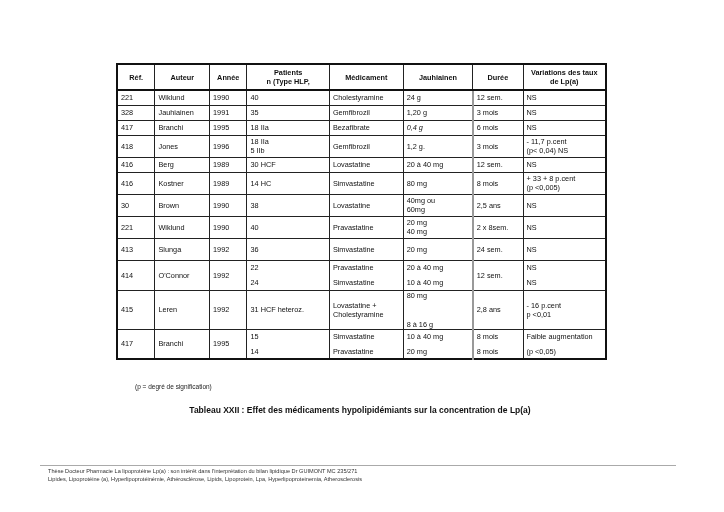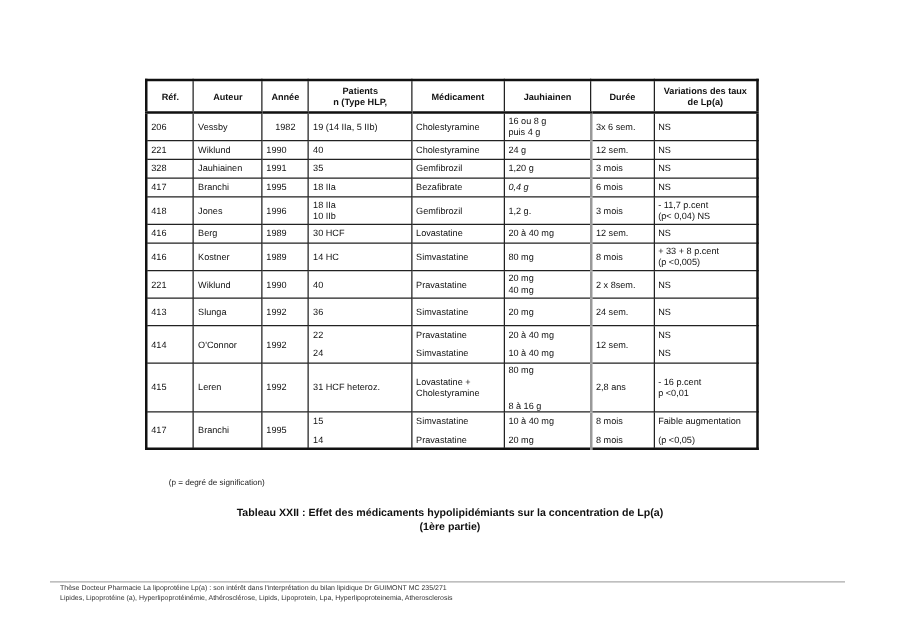--- a/index.html
+++ b/index.html
@@ -30,41 +30,20 @@
       <th style="width:28px">Année</th>
       <th style="width:70px; white-space:pre-line">Patients
 n (Type HLP,</th>
       <th style="width:62px">Médicament</th>
       <th style="width:58px">Jauhiainen</th>
       <th style="width:40px">Durée</th>
       <th style="width:70px">Variations des taux de Lp(a)</th>
     </tr>
   </thead>
   <tbody id="tbody">
-      <tr style="height: 22px;">
-        <td>206</td>
-        <td>Vessby</td>
-        <td class="c">1982</td>
-        <td>
-          <span class="cell-line" style="padding: 0px;">19 (14 IIa, 5 IIb)</span>
-        </td>
-        <td>
-          <span class="cell-line" style="padding: 0px;">Cholestyramine</span>
-        </td>
-        <td class="gr">
-          <span class="cell-line" style="padding: 0px;">16 ou 8 g</span>
-          <span class="cell-line" style="padding: 0px;">puis 4 g</span>
-        </td>
-        <td>
-          <span class="cell-line" style="padding: 0px;">3x 6 sem.</span>
-        </td>
-        <td>
-          <span class="cell-line" style="padding: 0px;">NS</span>
-        </td>
-      </tr>
       <tr style="height: 15px;">
         <td>221</td>
         <td>Wiklund</td>
         <td>1990</td>
         <td>
           <span class="cell-line" style="padding: 0px;">40</span>
         </td>
         <td>
           <span class="cell-line" style="padding: 0px;">Cholestyramine</span>
         </td>
@@ -117,21 +96,21 @@
         <td>
           <span class="cell-line" style="padding: 0px;">NS</span>
         </td>
       </tr>
       <tr style="height: 22px;">
         <td>418</td>
         <td>Jones</td>
         <td>1996</td>
         <td>
           <span class="cell-line" style="padding: 0px;">18 IIa</span>
-          <span class="cell-line" style="padding: 0px;">10 IIb</span>
+          <span class="cell-line" style="padding: 0px;">5 IIb</span>
         </td>
         <td>
           <span class="cell-line" style="padding: 0px;">Gemfibrozil</span>
         </td>
         <td class="gr">
           <span class="cell-line" style="padding: 0px;">1,2 g.</span>
         </td>
         <td>
           <span class="cell-line" style="padding: 0px;">3 mois</span>
         </td>
@@ -175,20 +154,41 @@
         </td>
         <td>
           <span class="cell-line" style="padding: 0px;">8 mois</span>
         </td>
         <td>
           <span class="cell-line" style="padding: 0px;">+ 33 + 8 p.cent</span>
           <span class="cell-line" style="padding: 0px;">(p &lt;0,005)</span>
         </td>
       </tr>
       <tr style="height: 22px;">
+        <td>30</td>
+        <td>Brown</td>
+        <td>1990</td>
+        <td>
+          <span class="cell-line" style="padding: 0px;">38</span>
+        </td>
+        <td>
+          <span class="cell-line" style="padding: 0px;">Lovastatine</span>
+        </td>
+        <td class="gr">
+          <span class="cell-line" style="padding: 0px;">40mg ou</span>
+          <span class="cell-line" style="padding: 0px;">60mg</span>
+        </td>
+        <td>
+          <span class="cell-line" style="padding: 0px;">2,5 ans</span>
+        </td>
+        <td>
+          <span class="cell-line" style="padding: 0px;">NS</span>
+        </td>
+      </tr>
+      <tr style="height: 22px;">
         <td>221</td>
         <td>Wiklund</td>
         <td>1990</td>
         <td>
           <span class="cell-line" style="padding: 0px;">40</span>
         </td>
         <td>
           <span class="cell-line" style="padding: 0px;">Pravastatine</span>
         </td>
         <td class="gr">
@@ -294,20 +294,19 @@
           <span class="cell-line" style="padding: 0px; margin-top: 6px;">(p &lt;0,05)</span>
         </td>
       </tr>
     </tbody>
 </table>
 
 <div class="note">(p = degré de signification)</div>
 
 <div class="caption">
   <div>Tableau XXII : Effet des médicaments hypolipidémiants sur la concentration de Lp(a)</div>
-  <div>(1ère partie)</div>
 </div>
 
 <div class="rule"></div>
 <div class="footer">
   <div>Thèse Docteur Pharmacie  La lipoprotéine Lp(a) : son intérêt dans l'interprétation du bilan lipidique  Dr GUIMONT MC  235/271</div>
   <div>Lipides, Lipoprotéine (a), Hyperlipoprotéinémie, Athérosclérose, Lipids, Lipoprotein, Lpa, Hyperlipoproteinemia, Atherosclerosis</div>
 </div>
 
 </body></html>

